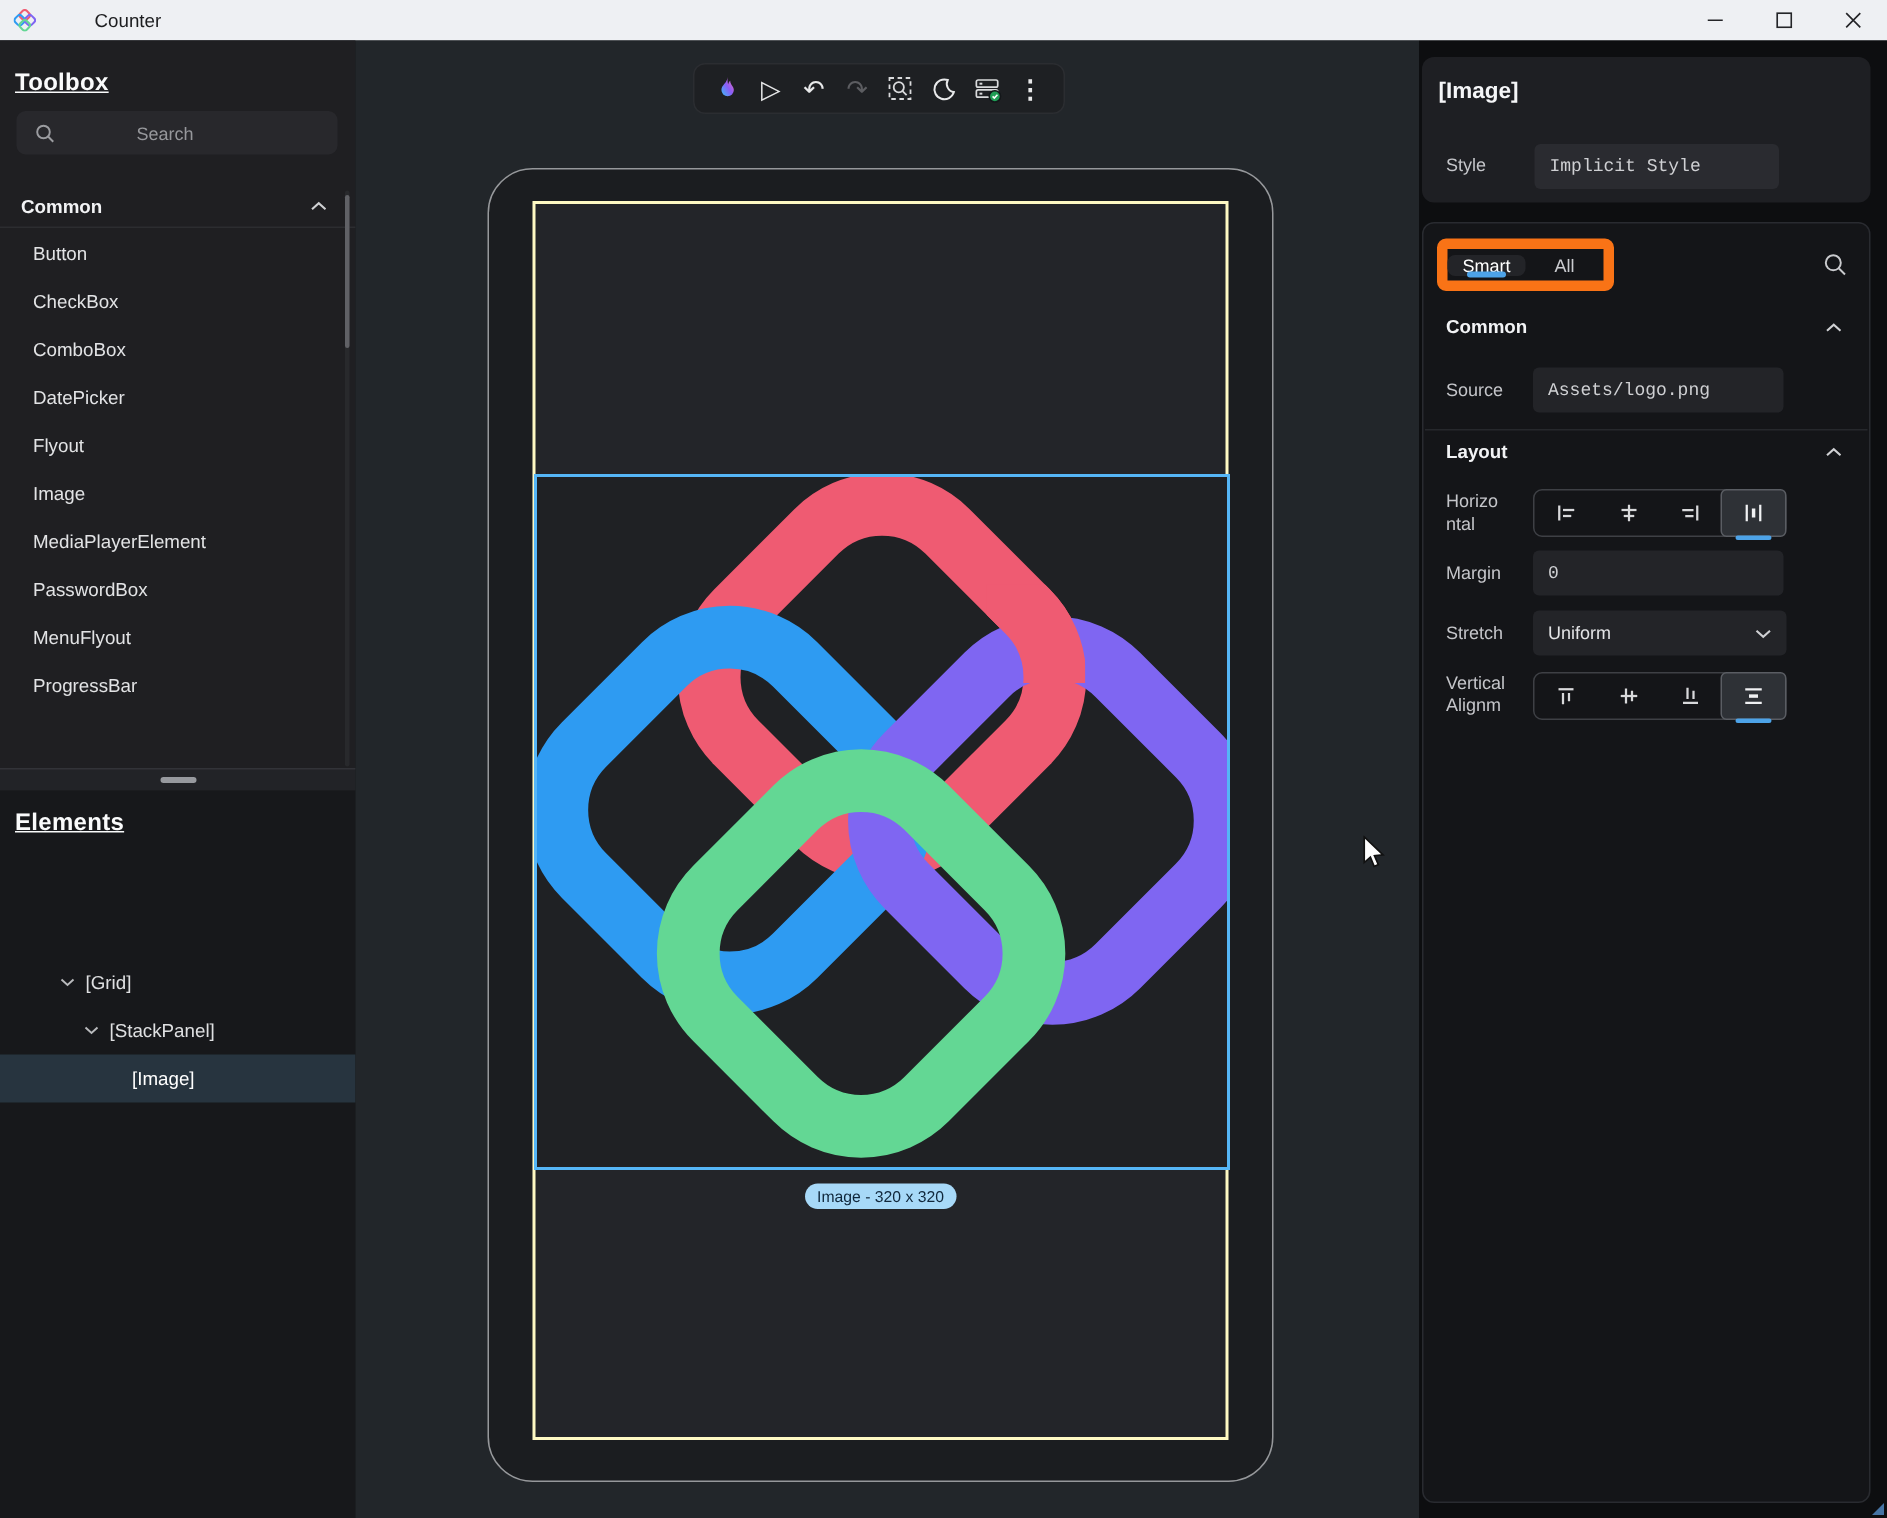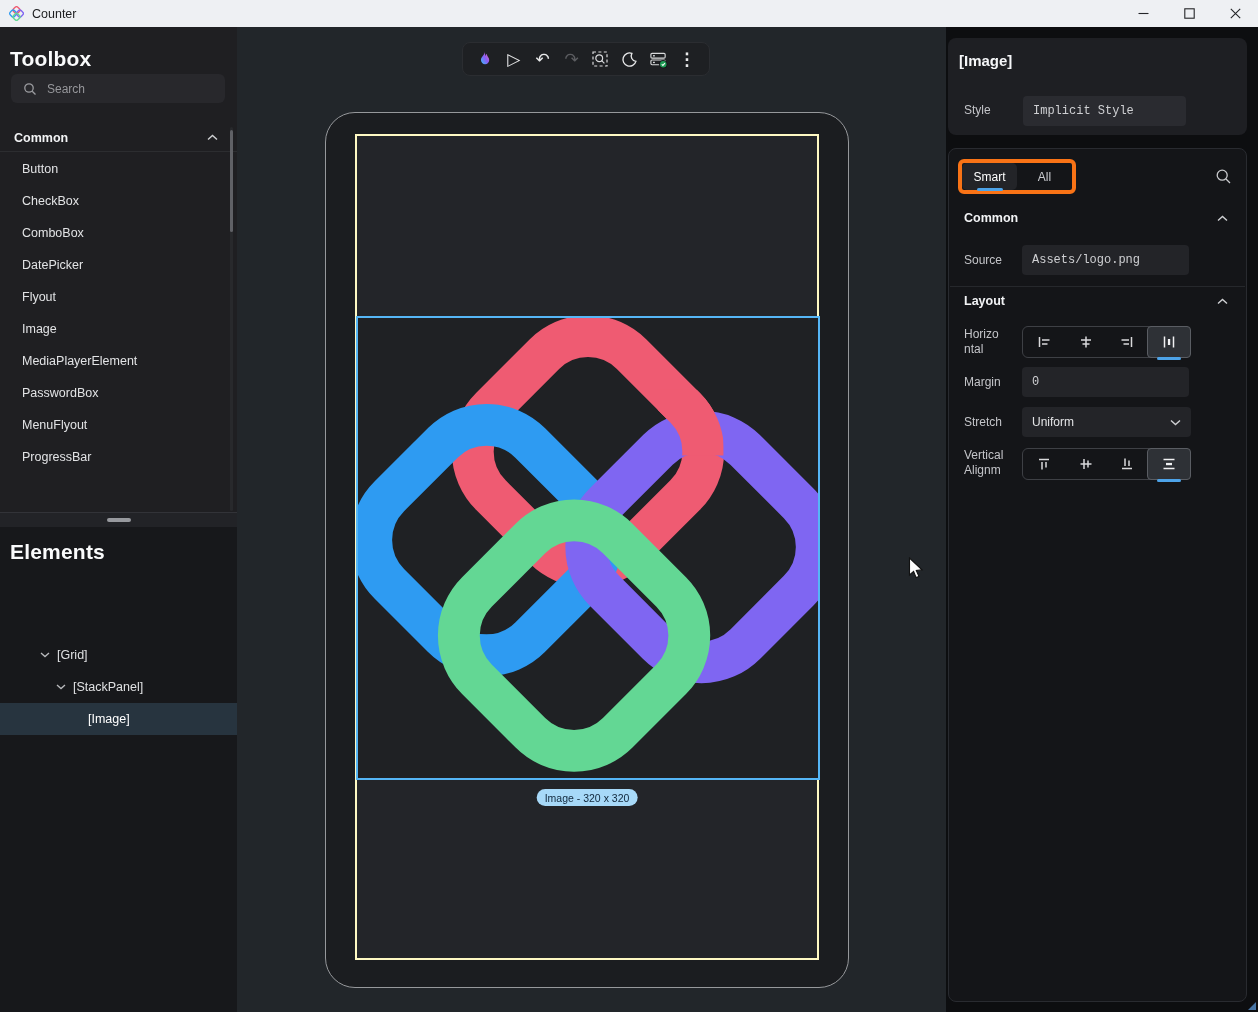--- a/index.html
+++ b/index.html
@@ -1,39 +1,39 @@
 <!DOCTYPE html>
 <html><head>
 <meta charset="utf-8">
 <style>
   * { margin:0; padding:0; box-sizing:border-box; }
   html,body { width:1258px; height:1012px; overflow:hidden; background:#0d0e10;
     font-family:"Liberation Sans", sans-serif; -webkit-font-smoothing:antialiased; }
   .abs { position:absolute; }
 
   
-  .titlebar { position:relative; height:27px; background:#eef0f3; display:flex; align-items:center; }
+  .titlebar { position:relative; height:27px; background:#eef0f3; display:flex; align-items:center;gap:31px; }
   .titlebar .appicon { width:15px; height:15px; margin:0 8px 0 9px; }
   .titlebar .title { font-size:12.5px; color:#1c1d1f; }
   .wincontrols { margin-left:auto; display:flex; height:100%; }
   .winbtn { width:46px; height:100%; display:flex; align-items:center; justify-content:center; }
   .winbtn svg { display:block; }
 
   
   .main { position:relative; display:flex; height:985px; }
 
   
   .sidebar { position:relative; width:237px; flex:none; background:#1f1f22; }
   .toolbox-area { position:absolute; inset:0 0 auto 0; height:485px; background:#1f1f22; }
-  .panel-title { position:absolute; left:10px; font-size:21px; font-weight:bold; color:#fafbfc; letter-spacing:.2px; }
+  .panel-title { position:absolute; left:10px; font-size:16px; font-weight:bold; color:#fafbfc; letter-spacing:.2px;text-decoration:underline; }
   .searchbox { position:absolute; left:11px; top:47px; width:214px; height:29px; background:#28282c;
     border-radius:6px; display:flex; align-items:center; }
   .searchbox svg { margin:0 10px 0 12px; flex:none; }
   .searchbox input { background:transparent; border:none; outline:none; color:#c9cacd; font-size:12px;
-    width:150px; font-family:"Liberation Sans",sans-serif; }
+    width:150px; font-family:"Liberation Sans",sans-serif;margin-left:44px; }
   .searchbox input::placeholder { color:#96979b; }
   .section-row { position:absolute; left:0; right:0; top:97px; height:28px; display:flex; align-items:center;
     padding:0 19px 0 14px; border-bottom:1px solid #2c2d30; }
   .section-row .lbl { font-size:12.5px; font-weight:bold; color:#f2f3f5; }
   .section-row svg { margin-left:auto; }
   .tool-list { position:absolute; left:0; top:126px; right:8px; }
   .tool-item { height:32px; display:flex; align-items:center; padding-left:22px; font-size:12.5px; color:#e2e3e5; }
   .vscroll-track { position:absolute; right:4px; top:100px; width:3px; height:384px; background:#28292c; border-radius:2px; }
   .vscroll-thumb { position:absolute; right:4px; top:103px; width:3px; height:102px; background:#606166; border-radius:2px; }
   .splitter { position:absolute; left:0; right:0; top:485px; height:15px; background:#222327;
@@ -63,22 +63,22 @@
   
   .rightpanel { position:relative; width:312px; flex:none; background:#0d0e10; }
   .card { position:absolute; left:2px; width:299px; border-radius:8px; }
   .card1 { top:11px; height:97px; background:#1e1f23; }
   .card2 { top:121px; height:854px; background:#141518; border:1px solid #292b30; }
   .card h2 { font-size:15px; font-weight:bold; color:#f5f6f8; }
   .prop-label { position:absolute; font-size:12px; color:#c4c5c9; }
   .prop-input { position:absolute; height:30px; background:#2a2b30; border:none; border-radius:4px;
     color:#cfd0d3; font-size:12px; padding:0 10px; outline:none; font-family:Liberation Mono, monospace; }
   .card2 .prop-input { background:#232428; }
-  .tabs { position:absolute; left:9px; top:10px; width:118px; height:35px; border:4px solid #f97316; border-radius:6px;
-    display:flex; overflow:visible; }
+  .tabs { position:absolute; left:9px; top:10px; width:118px; height:35px; border:7px solid #f97316; border-radius:6px;
+    display:flex; overflow:visible;align-items:center; }
   .tab { position:relative; flex:1; display:flex; align-items:center; justify-content:center; font-size:12px;
     color:#cbccd0; border-radius:5px; }
   .tab.active { background:#232428; color:#ffffff; }
   .tab.active .tab-underline { position:absolute; bottom:-1px; left:50%; transform:translateX(-50%);
     width:26px; height:3.5px; border-radius:2px; background:#4da3e8; }
   .sec-head { position:absolute; left:15px; right:18px; display:flex; align-items:center; }
   .sec-head .t { font-size:12.5px; font-weight:bold; color:#f2f3f5; }
   .sec-head svg { margin-left:auto; }
   .divider { position:absolute; left:1px; right:1px; height:1px; background:#26282c; }
   .btn-group { position:absolute; left:73px; width:169px; height:32px; border:1px solid #3e4045; border-radius:6px;

